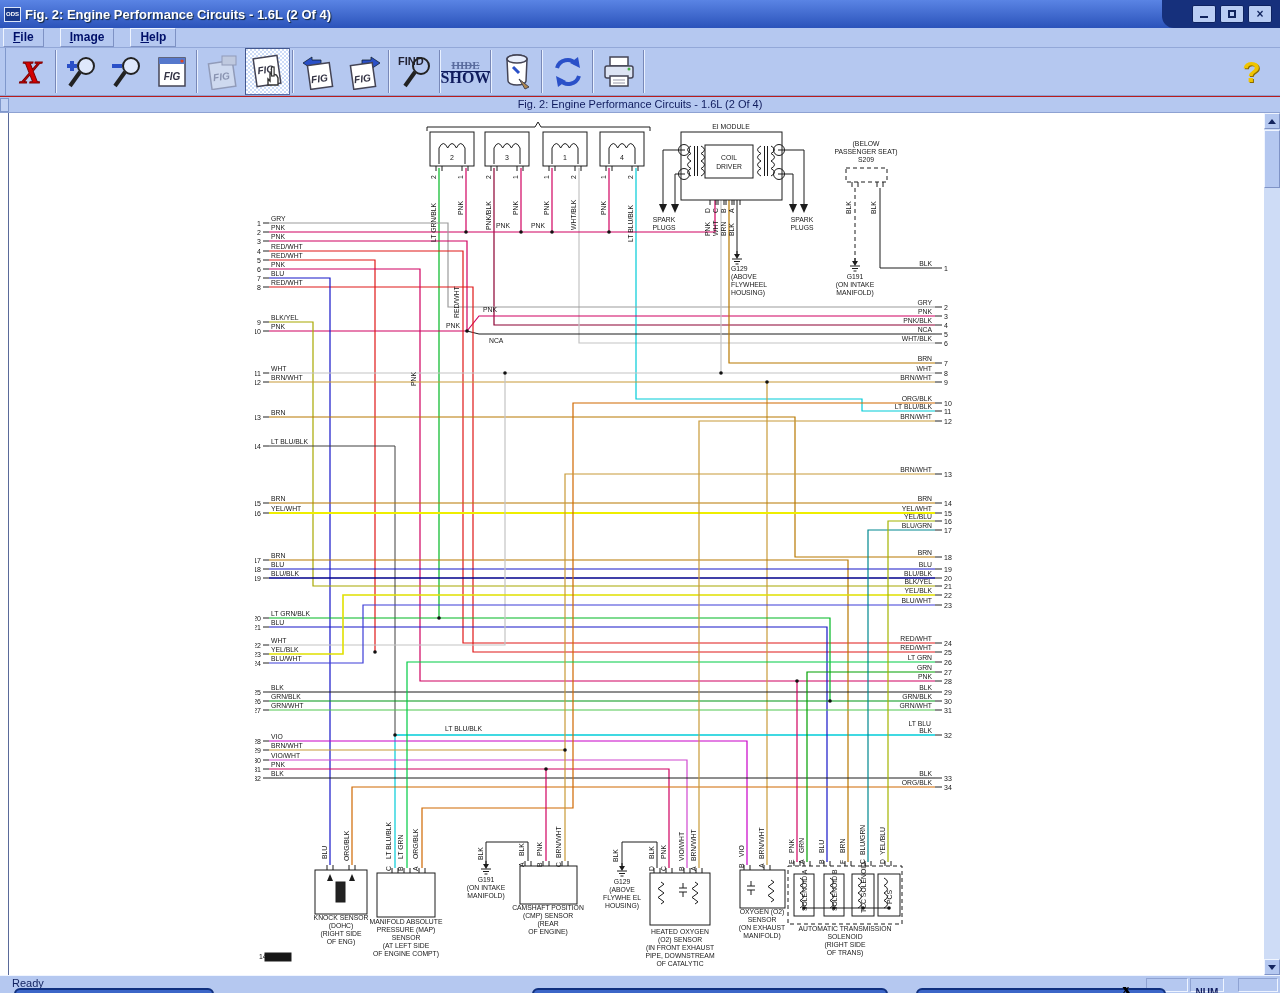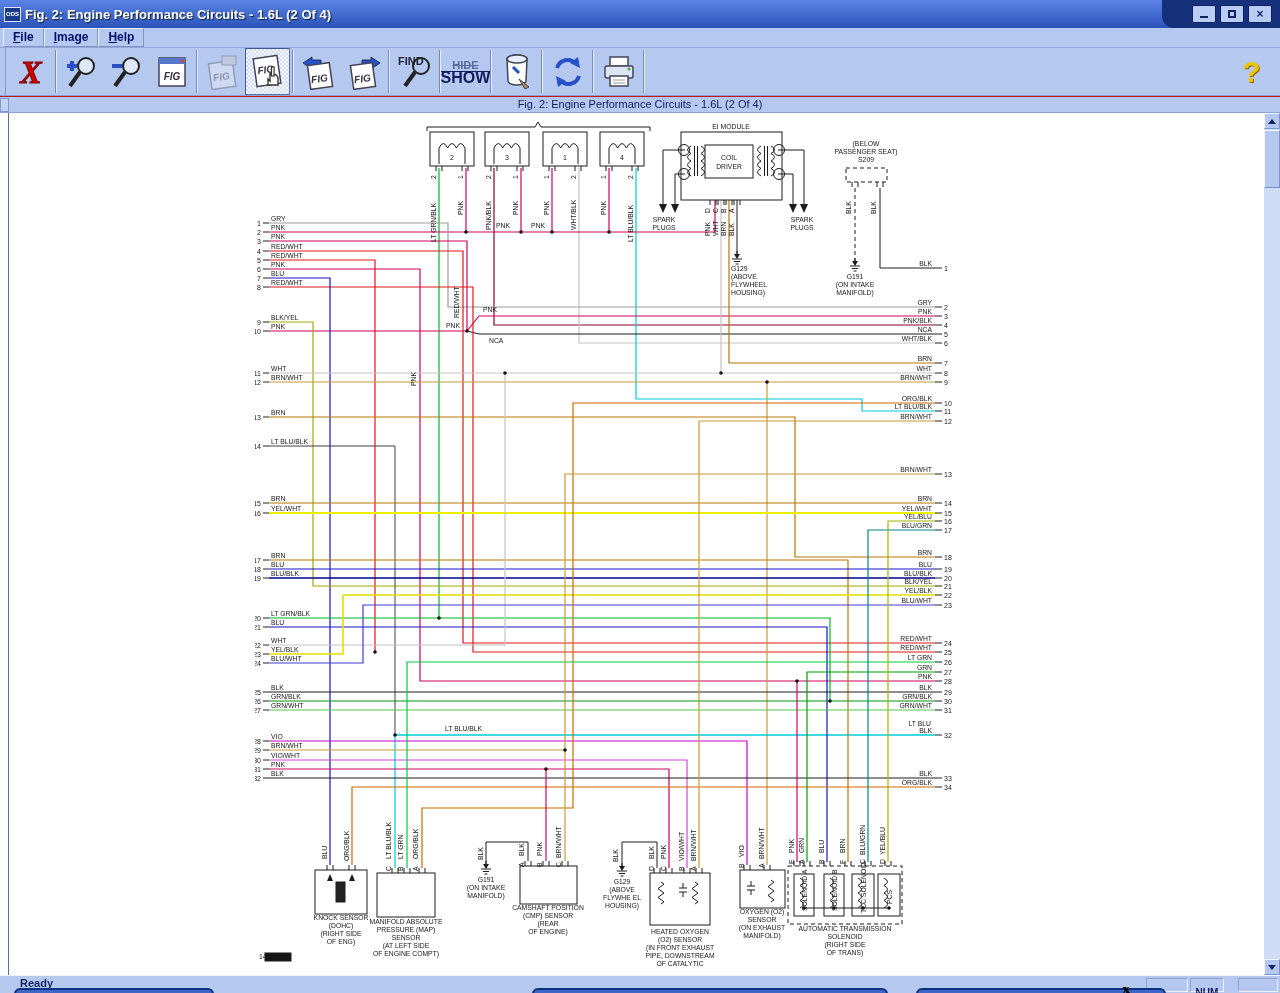--- a/index.html
+++ b/index.html
@@ -7,30 +7,30 @@
   .window{position:relative;width:1280px;height:993px;font-family:"Liberation Sans",sans-serif;background:#b91c1c;overflow:hidden;}
   
   .titlebar{position:absolute;left:0;top:0;width:1280px;height:28px;background:linear-gradient(#5a84e4,#2e57bе,#2b53ba);background:linear-gradient(#5a84e4,#2b53ba);display:flex;align-items:center;padding-left:4px;}
   .app-icon{width:17px;height:15px;background:#1a3a8c;border:1px solid #dce6fa;color:#fff;font-size:6px;font-weight:bold;display:flex;align-items:center;justify-content:center;margin-right:4px;}
   .title-text{color:#fff;font-weight:bold;font-size:13px;text-shadow:1px 1px 1px #123;}
   .winbtns{position:absolute;right:0;top:0;height:28px;width:118px;background:#16307c;border-bottom-left-radius:12px;display:flex;align-items:center;justify-content:flex-end;gap:4px;padding:0 8px 0 0;}
   .wbtn{width:24px;height:18px;background:#b9cdf4;border:1px solid #0d2260;border-radius:2px;display:flex;align-items:center;justify-content:center;color:#10245e;font-size:12px;font-weight:bold;line-height:10px;}
   .wbtn .min{display:block;width:8px;border-bottom:2px solid #10245e;height:7px;}
   .wbtn .restore{display:block;width:8px;height:8px;border:2px solid #10245e;}
   
-  .menubar{position:absolute;left:0;top:28px;width:1280px;height:20px;background:#b5c8f0;display:flex;align-items:flex-end;padding-left:3px;gap:0;border-bottom:1px solid #93a8d8;}
+  .menubar{position:absolute;left:0;top:28px;width:1280px;height:20px;background:#b5c8f0;display:flex;align-items:flex-end;padding-left:3px;gap:16px;border-bottom:1px solid #93a8d8;}
   .menu-item{border:1px solid #7e92c4;border-top-color:#eef4ff;border-left-color:#eef4ff;padding:1px 9px 2px 9px;font-size:12px;font-weight:bold;color:#00106a;background:#b5c8f0;}
   .menu-item u{text-decoration:underline;}
   
   .toolbar{position:absolute;left:0;top:48px;width:1280px;height:48px;background:#b5c8f0;display:flex;align-items:stretch;border-bottom:1px solid #8ea2d2;}
   .tb-notch{width:6px;border-right:1px solid #8098cc;margin-right:2px;}
   .tb-btn{width:45px;display:flex;align-items:center;justify-content:center;position:relative;}
   .tb-btn.active{border:1px solid #5a6ea8;border-top-color:#44588e;border-left-color:#44588e;background:repeating-conic-gradient(#fff 0 25%,#ccdcf8 0 50%) 0 0/4px 4px;}
   .tb-sep{width:2px;margin:2px 2px;border-left:1px solid #7888b8;border-right:1px solid #e8f0ff;}
-  .hideshow{display:flex;flex-direction:column;align-items:center;line-height:11px;}
+  .hideshow{display:flex;flex-direction:column;align-items:center;line-height:11px;font-family:Liberation Serif, serif;}
   .hideshow .hide{font-size:11px;font-weight:bold;color:#5a6c9e;text-decoration:line-through;}
   .hideshow .show{font-size:16px;font-weight:bold;color:#101c5e;border-top:1px solid #101c5e;}
   .tb-help{margin-left:auto;margin-right:6px;}
   .tb-help span{font-size:30px;font-weight:bold;color:#f0c400;text-shadow:1px 1px 0 #8a6a00;}
   
   .captionbar{position:absolute;left:0;top:97px;width:1280px;height:16px;background:#b5c8f0;border-bottom:1px solid #8ea2d2;}
   .caption-notch{position:absolute;left:0;top:1px;width:9px;height:14px;border:1px solid #8098cc;background:#c2d2f4;}
   .caption-text{position:absolute;left:0;right:0;top:1px;text-align:center;font-size:11px;color:#101c5e;}
   
   .canvas{position:absolute;left:0;top:113px;width:1280px;height:862px;background:#ffffff;}
@@ -39,21 +39,21 @@
   
   .scrollbar{position:absolute;right:0;top:0;width:16px;height:862px;background:#cedcf6;}
   .sb-btn{position:absolute;left:0;width:16px;height:16px;background:#b5c8f0;border:1px solid #7f93c6;border-top-color:#f0f5ff;border-left-color:#f0f5ff;display:flex;align-items:center;justify-content:center;}
   .sb-up{top:0;}
   .sb-down{bottom:0;}
   .tri-up{width:0;height:0;border-left:4px solid transparent;border-right:4px solid transparent;border-bottom:5px solid #14255e;}
   .tri-down{width:0;height:0;border-left:4px solid transparent;border-right:4px solid transparent;border-top:5px solid #14255e;}
   .sb-thumb{position:absolute;left:0;top:17px;width:16px;height:58px;background:#b5c8f0;border:1px solid #7f93c6;border-top-color:#f0f5ff;border-left-color:#f0f5ff;}
   
   .statusbar{position:absolute;left:0;top:975px;width:1280px;height:18px;background:#b5c8f0;border-top:1px solid #f0f5ff;font-size:11px;color:#10205e;}
-  .status-ready{position:absolute;left:20px;top:1px;font-weight:bold;}
+  .status-ready{position:absolute;left:12px;top:1px;font-weight:normal;}
   .status-cell{position:absolute;top:2px;height:14px;border:1px solid #8ea2d2;border-bottom-color:#eef4ff;border-right-color:#eef4ff;font-size:10px;font-weight:bold;text-align:center;color:#101c5e;}
   .cell1{right:92px;width:42px;}
   .cell2{right:56px;width:34px;padding-top:8px;}
   .cell3{right:2px;width:40px;}
   .taskstrip{position:absolute;left:0;top:987px;width:1280px;height:6px;overflow:hidden;}
   .task-btn{position:absolute;top:1px;height:12px;border:2px solid #10307e;border-radius:6px;background:#3c66c8;}
   .task-logo{position:absolute;top:-6px;left:1120px;color:#000;font-weight:bold;font-size:16px;font-family:"DejaVu Serif",serif;}
 </style>
 <title>Fig. 2: Engine Performance Circuits - 1.6L (2 Of 4)</title></head>
 <body>

